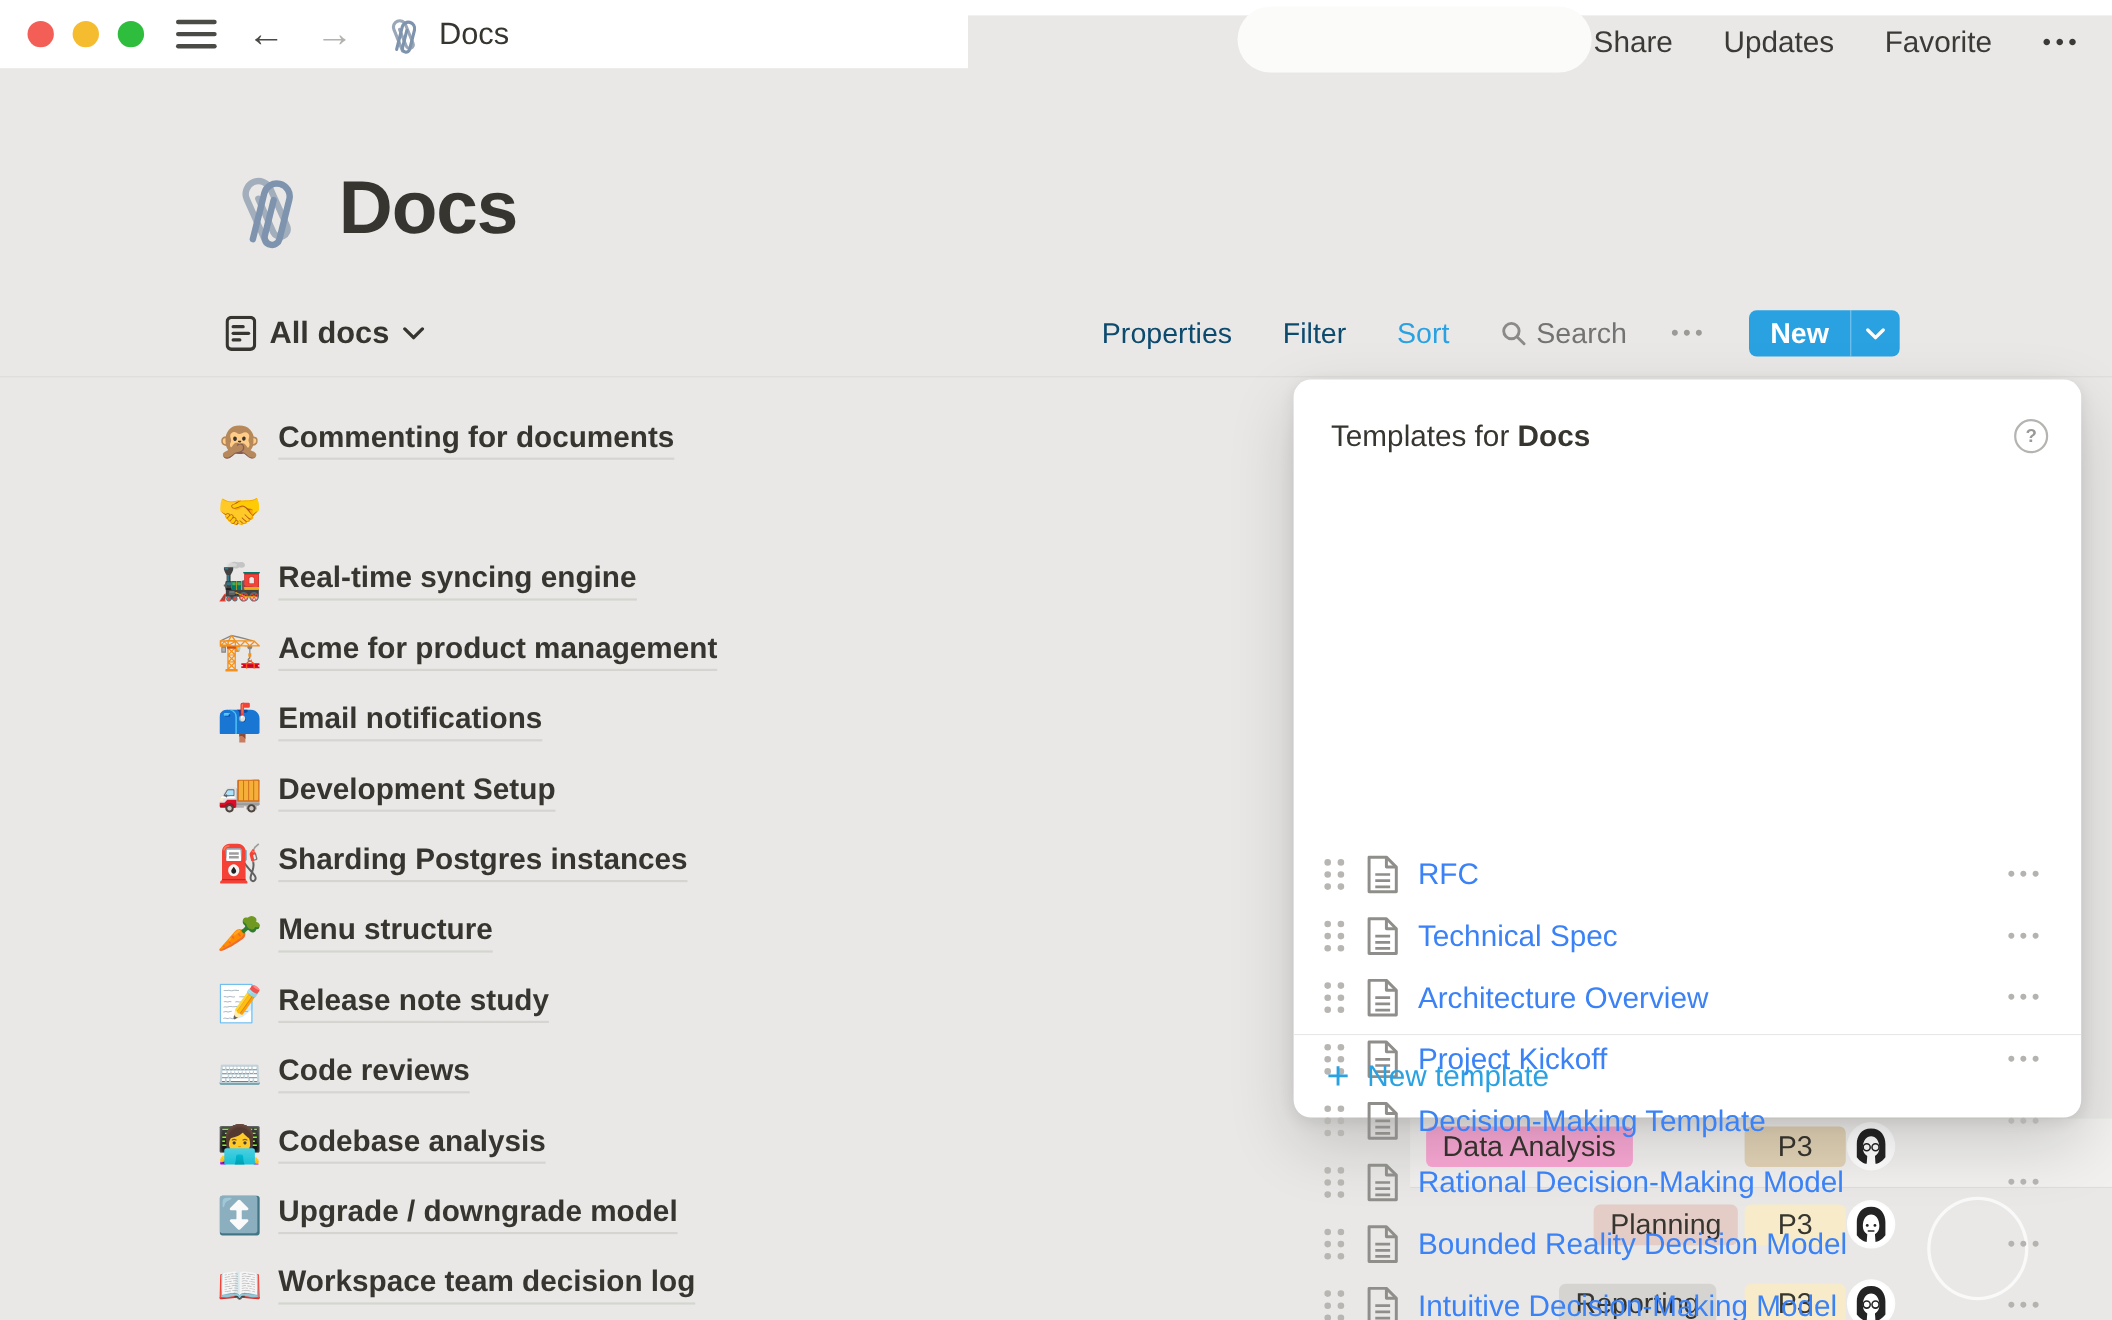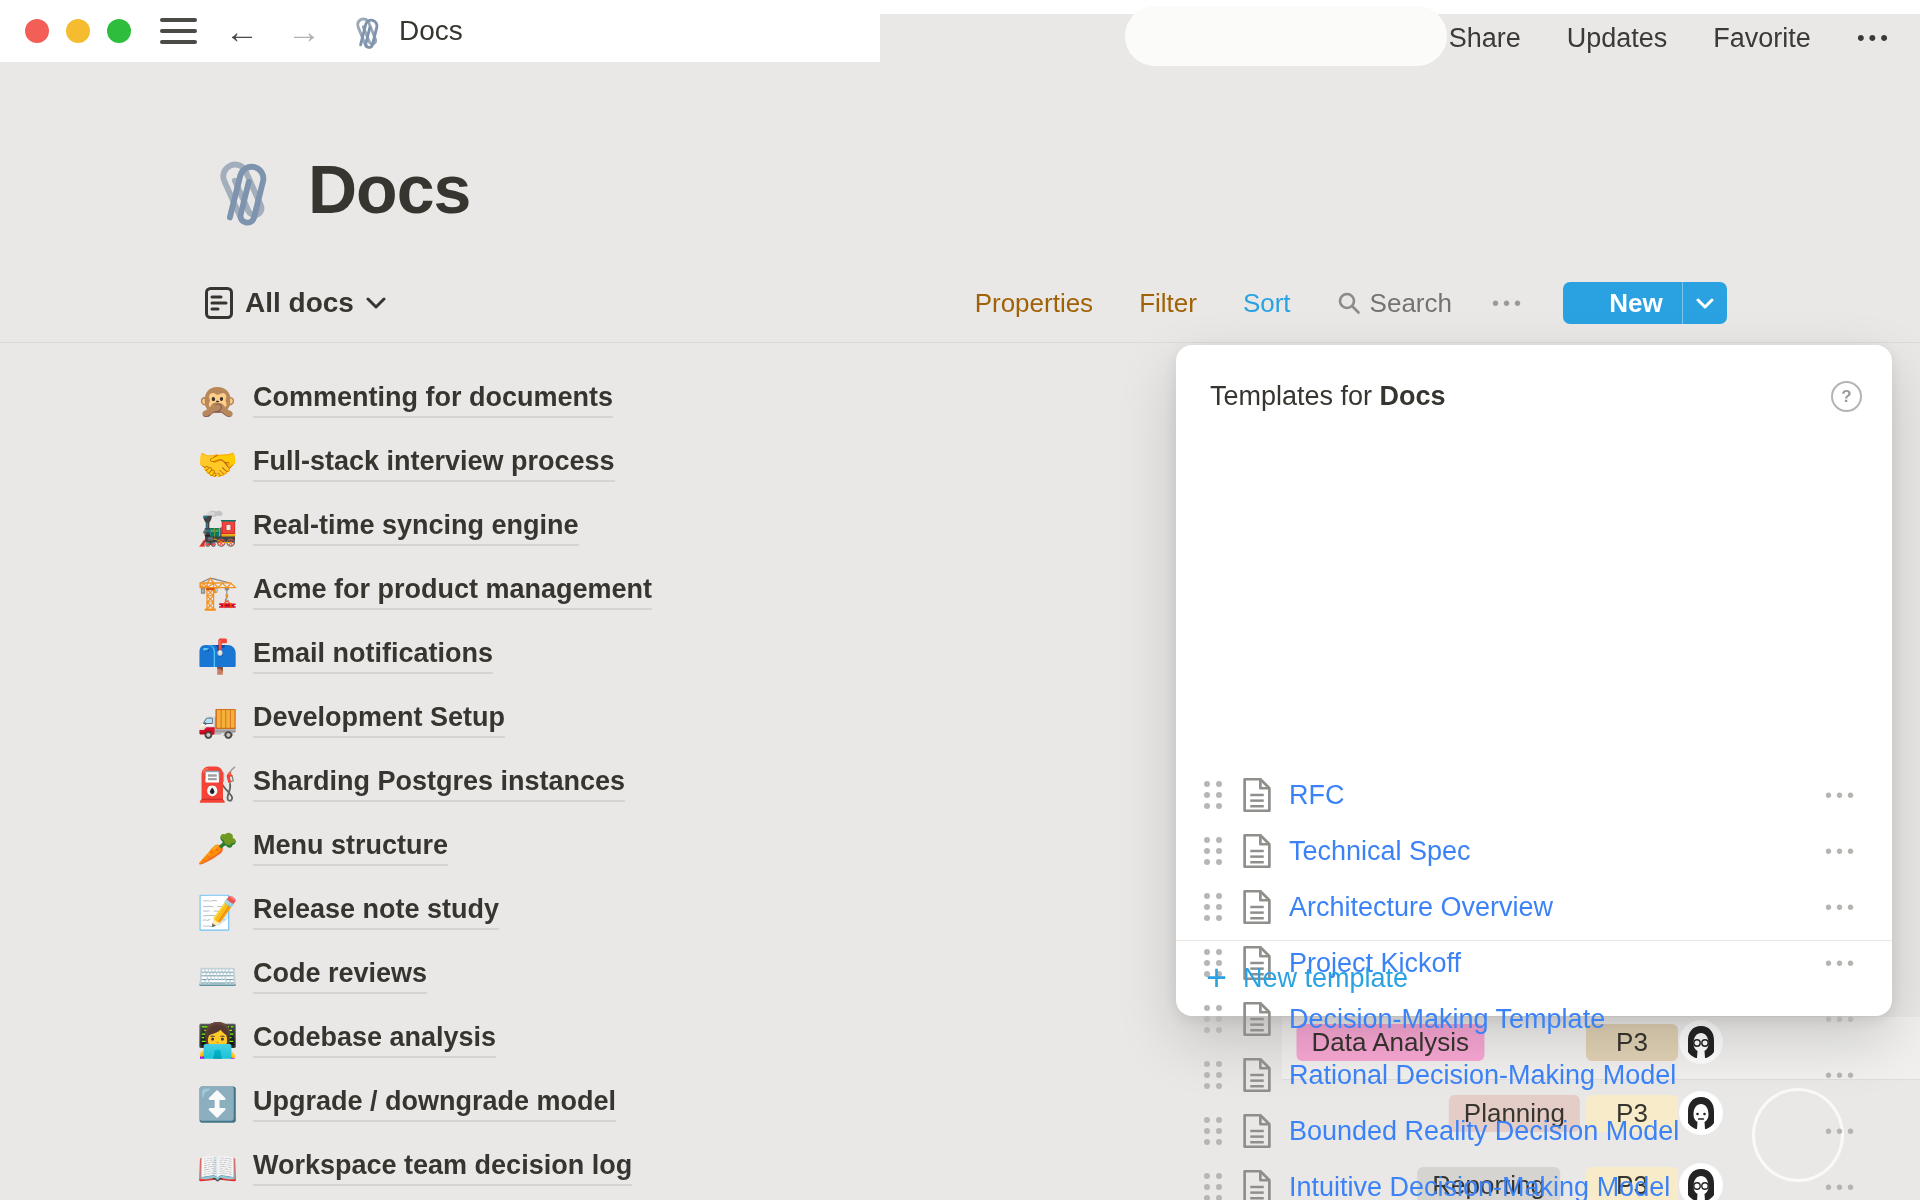--- a/index.html
+++ b/index.html
@@ -27,26 +27,26 @@
   #chrome-actions .dots{font-size:22px;letter-spacing:4px;color:#3b3a37;}
 
   
   #page-head{left:202px;top:146px;display:flex;align-items:center;gap:20px;}
   #page-title{font-size:68px;font-weight:800;letter-spacing:-1px;color:#37352f;}
 
   
   #view-btn{left:205px;top:282px;height:42px;display:flex;align-items:center;gap:12px;cursor:pointer;}
   #view-btn .lbl{font-size:28px;font-weight:700;}
   #toolbar-right{right:193px;top:282px;height:42px;display:flex;align-items:center;gap:0;}
-  .tb-item{font-size:26px;color:#a16207;margin-right:46px;cursor:pointer;}
+  .tb-item{font-size:26px;color:#0c4a6e;margin-right:46px;cursor:pointer;}
   .tb-item.blue{color:#2aa2e2;}
   #search-item{display:flex;align-items:center;gap:9px;margin-right:40px;cursor:pointer;}
   #search-item span{font-size:26px;color:#737373;}
   #tb-dots{font-size:20px;letter-spacing:4px;color:#9b9a97;margin-right:38px;cursor:pointer;}
-  #new-btn{width:137px;height:42px;background:#2aa2e2;border-radius:7px;display:flex;align-items:center;cursor:pointer;padding-left:27px;}
+  #new-btn{width:137px;height:42px;background:#2aa2e2;border-radius:7px;display:flex;align-items:center;cursor:pointer;}
   #new-btn .nl{flex:1;text-align:center;color:#fff;font-size:26px;font-weight:700;}
   #new-btn .sep{width:1px;height:42px;background:rgba(255,255,255,.38);}
   #new-btn .chev{width:44px;display:flex;justify-content:center;}
   #toolbar-divider{left:0;top:342px;width:1920px;height:1px;background:#dcdbd8;}
 
   
   .doc-row{left:196px;height:44px;display:flex;align-items:center;cursor:pointer;}
   .doc-row .emo{width:44px;font-size:33px;line-height:1;text-align:center;flex:none;}
   .doc-row .ttl{margin-left:13px;font-size:27px;font-weight:700;color:#37352f;
                 border-bottom:2px solid #d5d4d1;padding-bottom:3px;white-space:nowrap;}
@@ -163,21 +163,20 @@
     </span>
   </div>
   <div class="abs" id="toolbar-divider"></div>
 
   <div class="abs doc-row" style="top:378px">
       <span class="emo">🙊</span>
       <span class="ttl">Commenting for documents</span>
     </div>
   <div class="abs doc-row" style="top:442px">
       <span class="emo">🤝</span>
-      <span class="ttl">Full-stack interview process</span>
     </div>
   <div class="abs doc-row" style="top:506px">
       <span class="emo">🚂</span>
       <span class="ttl">Real-time syncing engine</span>
     </div>
   <div class="abs doc-row" style="top:570px">
       <span class="emo">🏗️</span>
       <span class="ttl">Acme for product management</span>
     </div>
   <div class="abs doc-row" style="top:634px">

